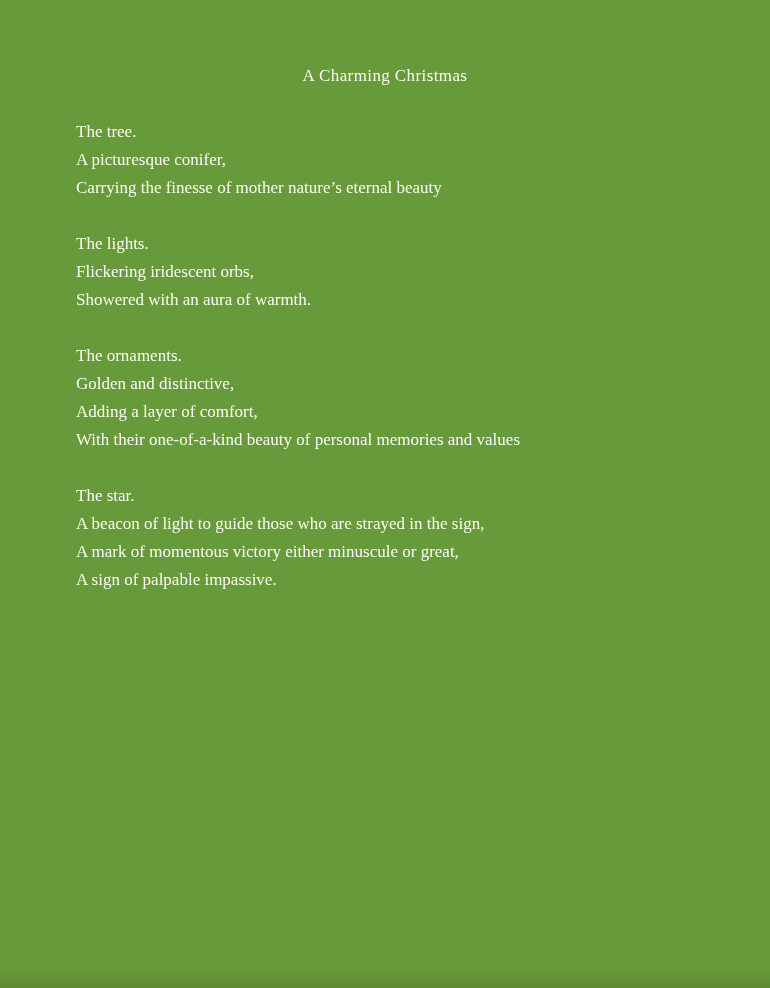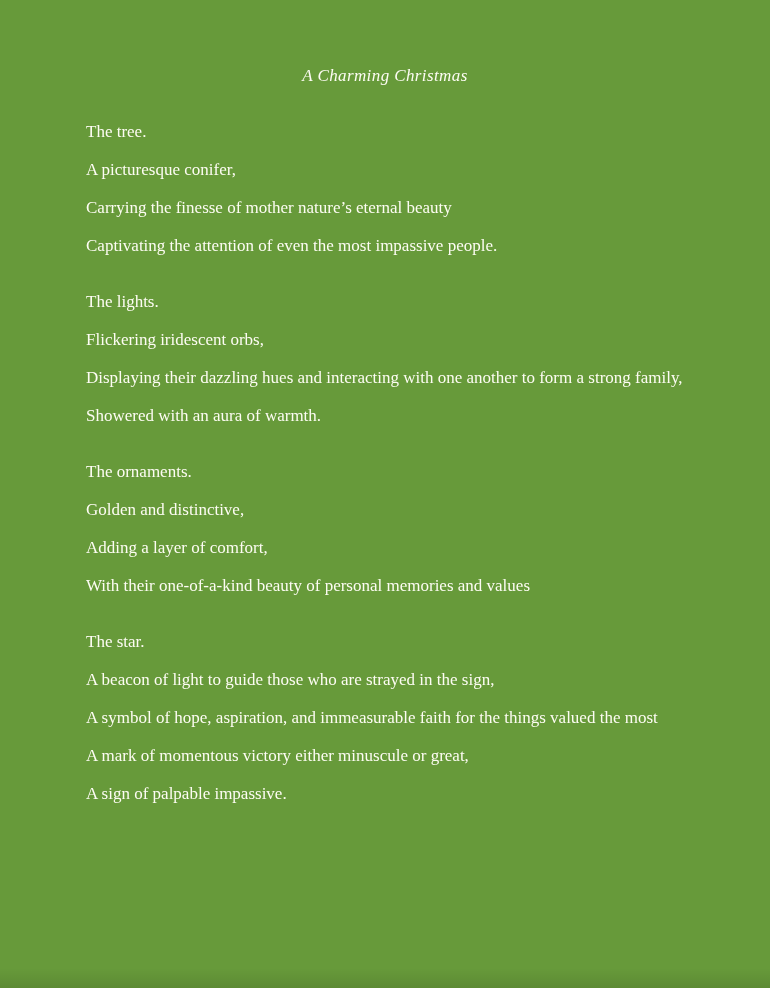--- a/index.html
+++ b/index.html
@@ -16,29 +16,28 @@
   .content {
     padding: 62px 76px 0 76px;
   }
   .poem-title {
     font-size: 17px;
     font-weight: 400;
     letter-spacing: 0.4px;
     text-align: center;
     line-height: 28px;
     margin: 0 0 28px 0;
-    font-style: italic;
   }
   .stanza {
     margin: 0 0 28px 0;
   }
   .poem-line {
     font-size: 17px;
     line-height: 28px;
-    margin: 10px;
+    margin: 0;
     white-space: nowrap;
   }
   .bottom-shade {
     position: absolute;
     left: 0;
     bottom: 0;
     width: 100%;
     height: 20px;
     background: linear-gradient(to bottom, rgba(0,0,0,0) 0%, rgba(0,0,0,0.10) 100%);
     pointer-events: none;
@@ -49,41 +48,38 @@
 
 <div class="page">
   <div class="content">
 
     <h1 class="poem-title">A Charming Christmas</h1>
 
     <div class="stanza">
       <p class="poem-line">The tree.</p>
       <p class="poem-line">A picturesque conifer,</p>
       <p class="poem-line">Carrying the finesse of mother nature’s eternal beauty</p>
-      <p class="poem-line">Captivating the attention of even the most impassive people.</p>
     </div>
 
     <div class="stanza">
       <p class="poem-line">The lights.</p>
       <p class="poem-line">Flickering iridescent orbs,</p>
-      <p class="poem-line">Displaying their dazzling hues and interacting with one another to form a strong family,</p>
       <p class="poem-line">Showered with an aura of warmth.</p>
     </div>
 
     <div class="stanza">
       <p class="poem-line">The ornaments.</p>
       <p class="poem-line">Golden and distinctive,</p>
       <p class="poem-line">Adding a layer of comfort,</p>
       <p class="poem-line">With their one-of-a-kind beauty of personal memories and values</p>
     </div>
 
     <div class="stanza">
       <p class="poem-line">The star.</p>
       <p class="poem-line">A beacon of light to guide those who are strayed in the sign,</p>
-      <p class="poem-line">A symbol of hope, aspiration, and immeasurable faith for the things valued the most</p>
       <p class="poem-line">A mark of momentous victory either minuscule or great,</p>
       <p class="poem-line">A sign of palpable impassive.</p>
     </div>
 
 
   </div>
   <div class="bottom-shade"></div>
 </div>
 
 </body></html>

